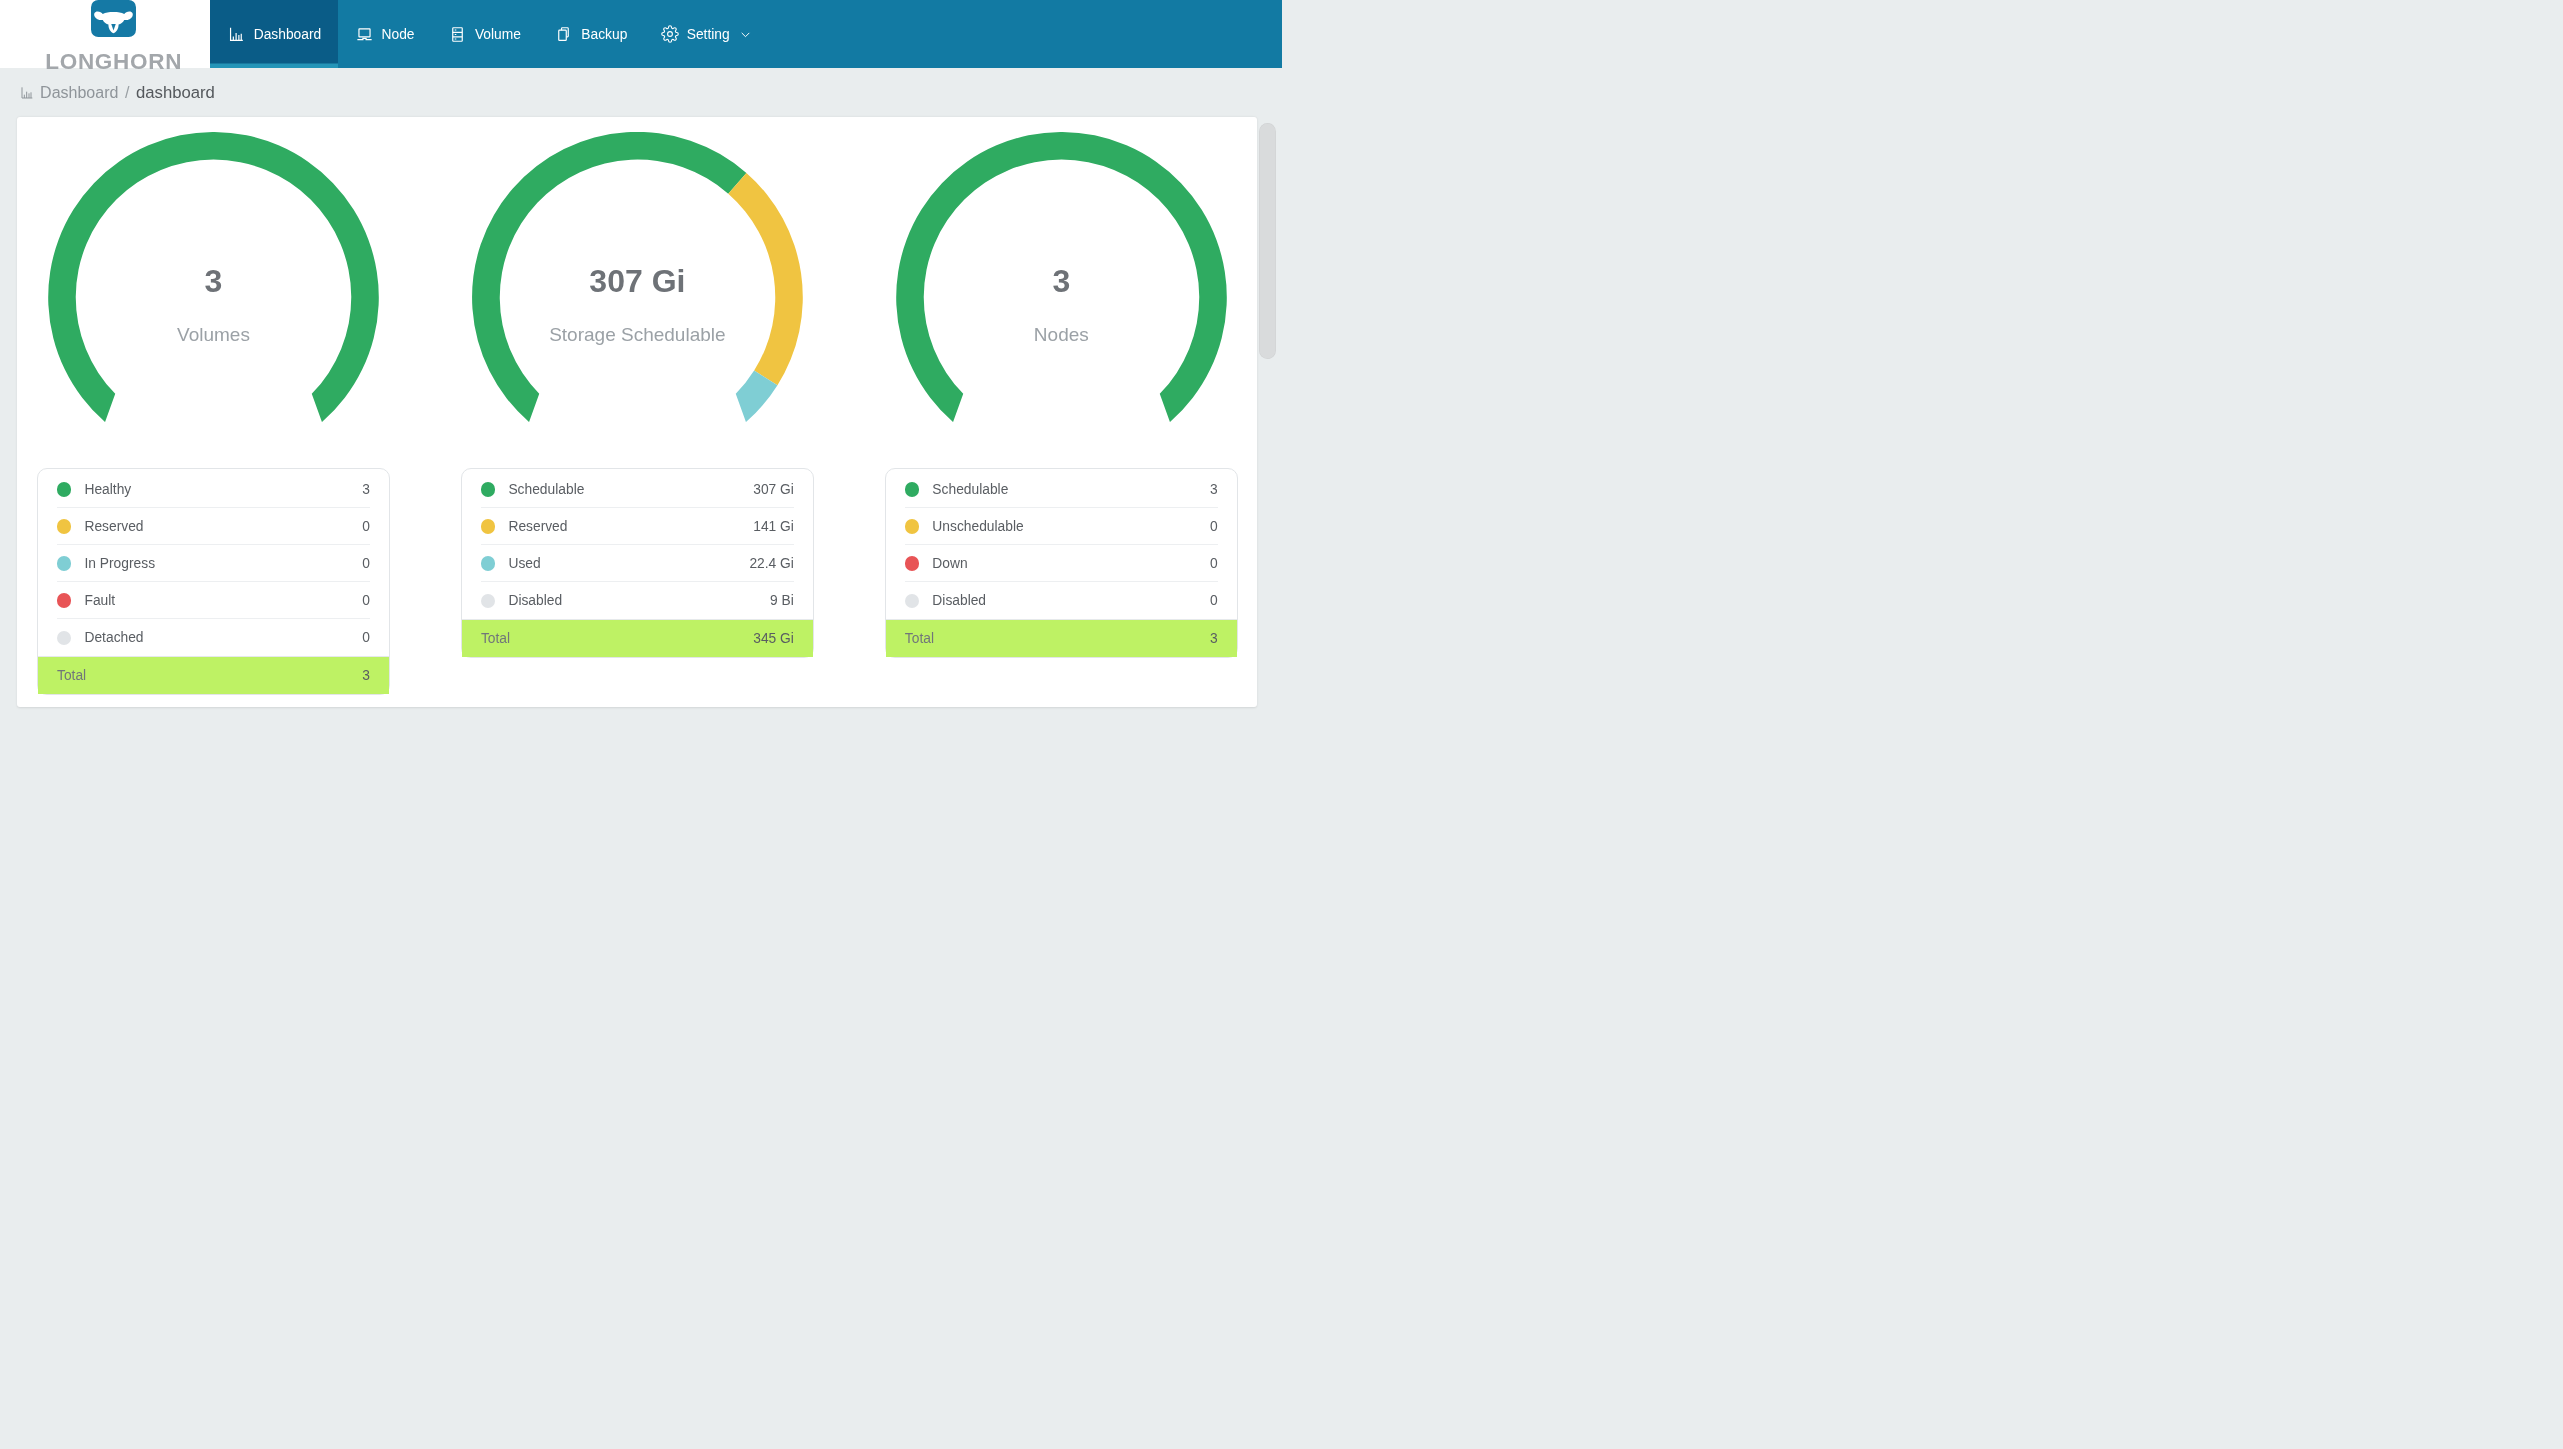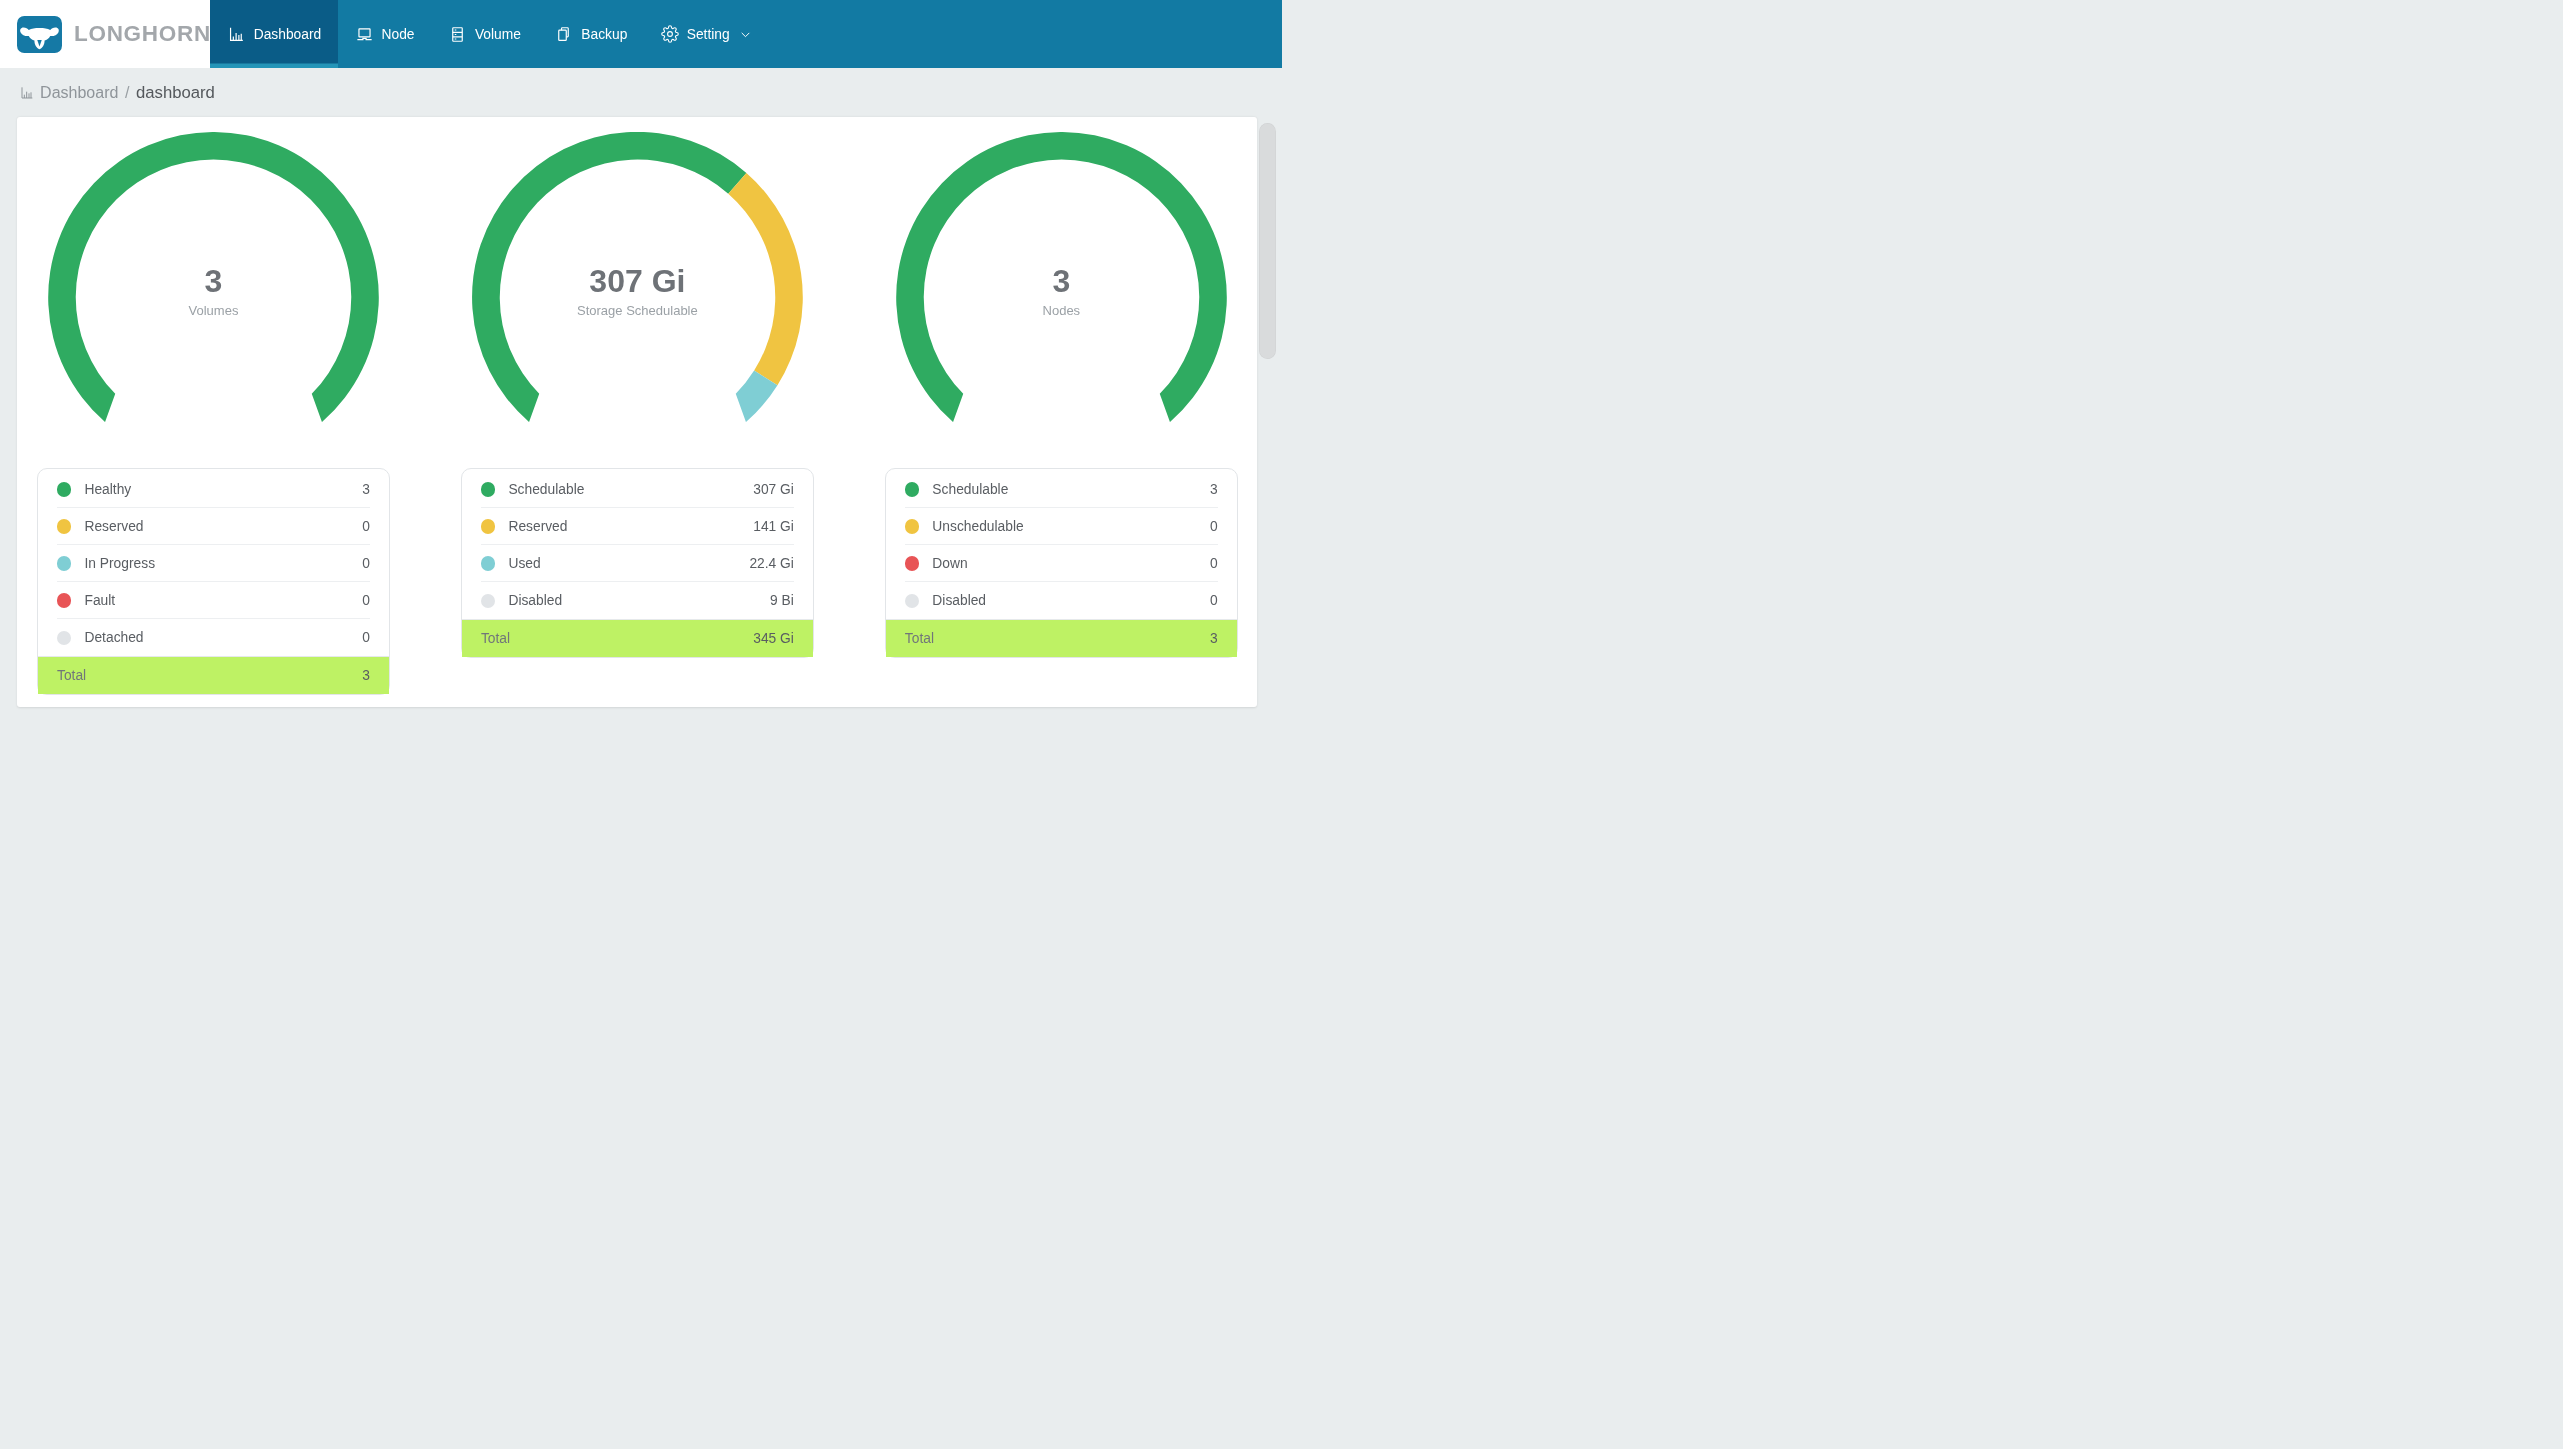--- a/index.html
+++ b/index.html
@@ -7,21 +7,21 @@
   body {
     width:1282px; height:725px; overflow:hidden; position:relative;
     background:#e9edee;
     font-family:"Liberation Sans", sans-serif;
   }
 
   
   .topnav { display:flex; height:68px; background:#127aa3; }
   .brand {
     width:210px; height:68px; background:#ffffff;
-    display:flex; align-items:center; gap:11.6px; padding-left:17.4px; flex-shrink:0;
+    display:flex; align-items:center; gap:11.6px; padding-left:17.4px; flex-shrink:0;flex-direction:column;
   }
   .brand-logo svg { display:block; }
   .brand-name { font-size:22.5px; font-weight:bold; color:#a3a7ab; letter-spacing:0.7px; }
   .nav-items { display:flex; align-items:stretch; }
   .nav-item {
     display:flex; align-items:center; gap:8px; padding:0 16.7px;
     color:#fff; font-size:13.8px; cursor:pointer; white-space:nowrap;
   }
   .nav-item.active { background:#0a5c87; box-shadow: inset 0 -4.4px 0 #2495b8; }
   .nav-item svg { display:block; }
@@ -42,21 +42,21 @@
     background:#fff; border-radius:2.9px; box-shadow:0 0.7px 2.2px rgba(0,0,0,.10);
     padding:15.2px 19.6px 0;
   }
   .panels { display:grid; grid-template-columns:repeat(3,1fr); column-gap:71px; }
   .panel { min-width:0; }
 
   .gauge-wrap { position:relative; width:341px; height:290px; margin:0 auto; }
   .gauge-wrap svg { display:block; }
   .gauge-center { position:absolute; left:0; right:0; top:133px; text-align:center; }
   .gauge-value { font-size:32px; font-weight:bold; color:#6e7277; line-height:1; }
-  .gauge-label { margin-top:6px; font-size:13px; color:#9ba1a6; }
+  .gauge-label { margin-top:27px; font-size:19px; color:#9ba1a6; }
 
   
   .legend {
     margin-top:46px; border:0.7px solid #e2e5e8; border-radius:10px; background:#fff;
   }
   .legend-rows { padding-top:2.2px; }
   .legend-row {
     display:flex; align-items:center; height:37px; margin:0 19px;
     border-bottom:0.7px solid #edeff1; font-size:13.8px; color:#595d62;
   }

